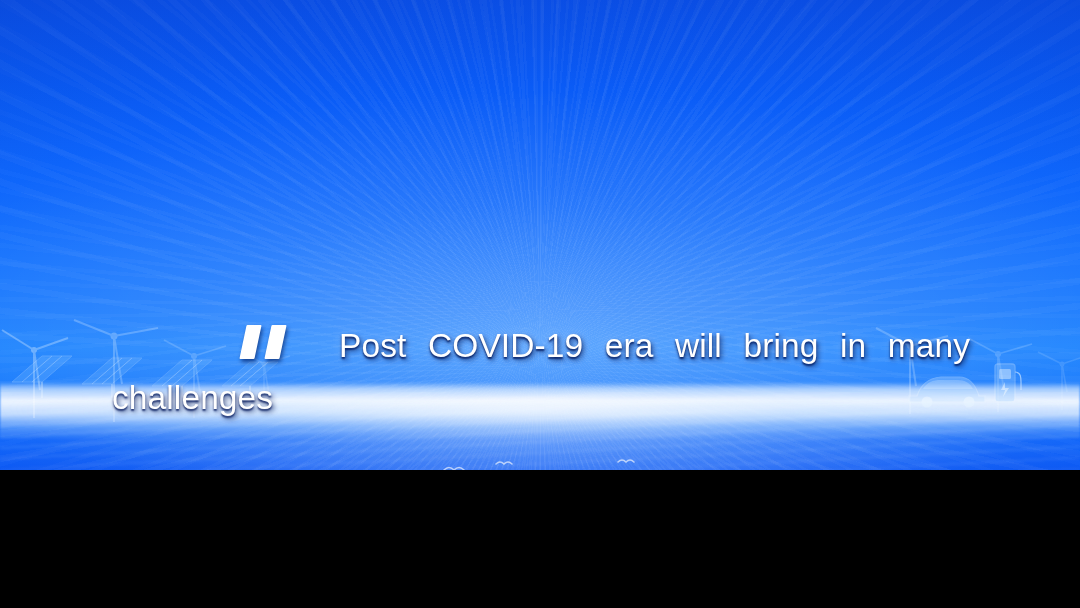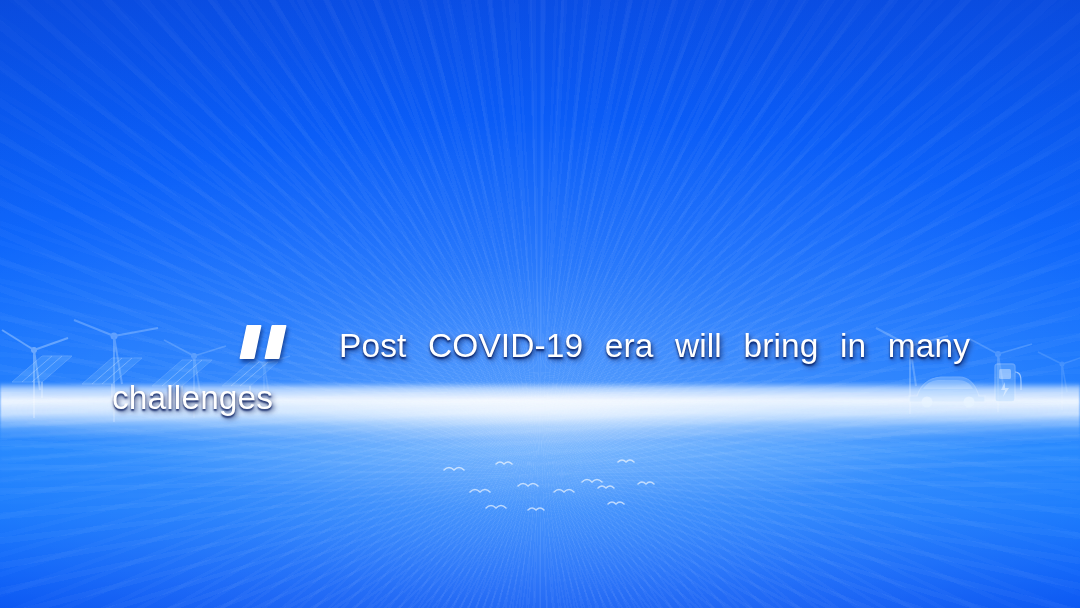--- a/index.html
+++ b/index.html
@@ -1,20 +1,20 @@
 <!DOCTYPE html>
 <html><head>
 <meta charset="utf-8">
 <style>
   html,body{margin:0;padding:0;background:#000;}
   body{font-family:"Liberation Sans",sans-serif;}
 
   #stage{
     position:relative;
-    width:1080px;height:608px;
+    width:1080px;height:470px;
     overflow:hidden;
     background:#0a5cf5;
   }
 
   
   .bg-base{
     position:absolute;inset:0;
     background:
       linear-gradient(180deg,
         #0b52ef 0%,

